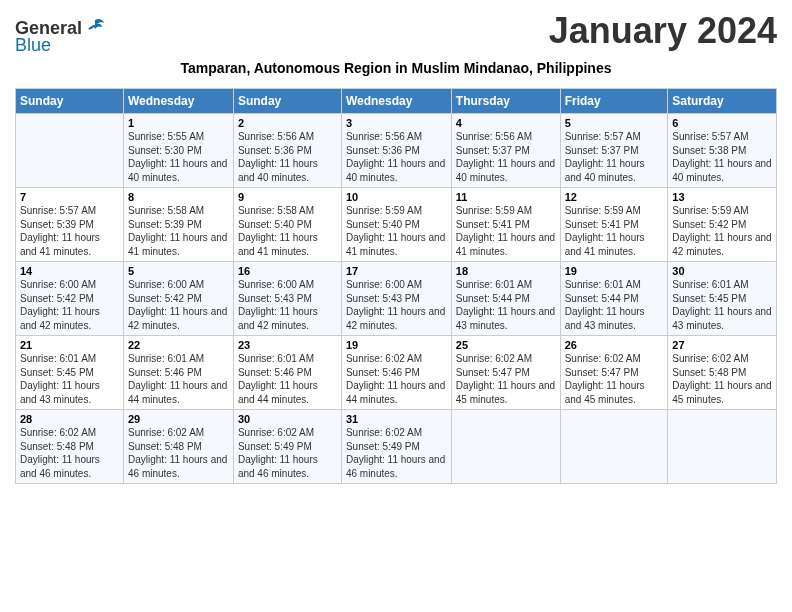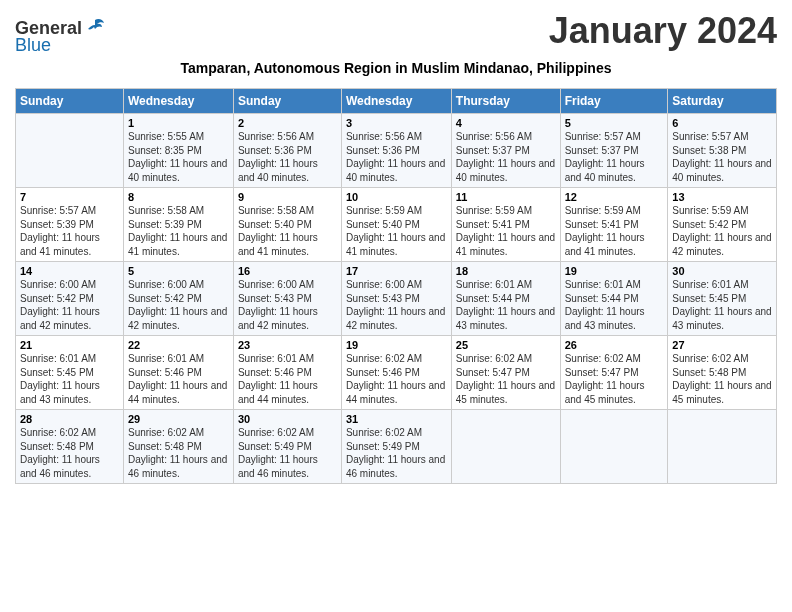--- a/index.html
+++ b/index.html
@@ -100,21 +100,21 @@
         <th>Thursday</th>
         <th>Friday</th>
         <th>Saturday</th>
       </tr>
   </thead>
   <tbody id="calendar-body">
   <tr>
         <td></td>
         <td>
           <span class="day-num">1</span>
-          <div class="day-info"><span>Sunrise: 5:55 AM</span><br><span>Sunset: 8:35 PM</span><br><span>Daylight: 11 hours and 40 minutes.</span></div>
+          <div class="day-info"><span>Sunrise: 5:55 AM</span><br><span>Sunset: 5:30 PM</span><br><span>Daylight: 11 hours and 40 minutes.</span></div>
         </td>
         <td>
           <span class="day-num">2</span>
           <div class="day-info"><span>Sunrise: 5:56 AM</span><br><span>Sunset: 5:36 PM</span><br><span>Daylight: 11 hours and 40 minutes.</span></div>
         </td>
         <td>
           <span class="day-num">3</span>
           <div class="day-info"><span>Sunrise: 5:56 AM</span><br><span>Sunset: 5:36 PM</span><br><span>Daylight: 11 hours and 40 minutes.</span></div>
         </td>
         <td>

